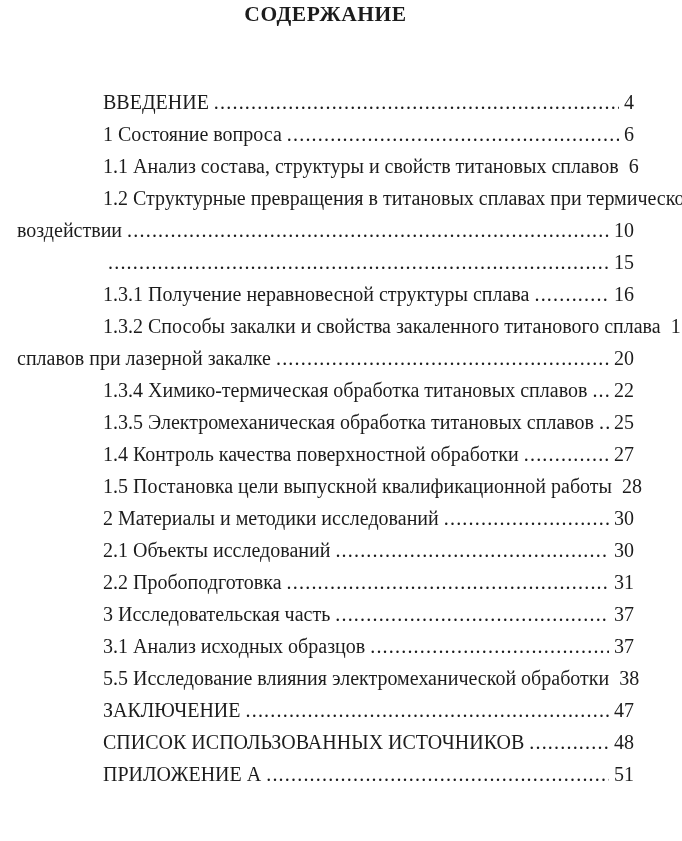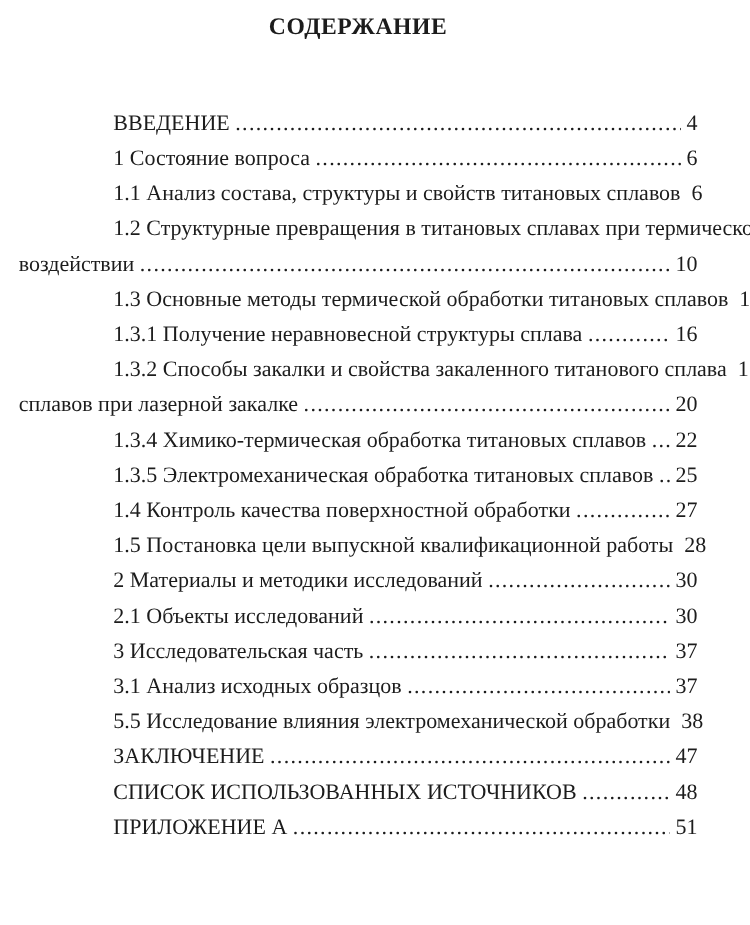--- a/index.html
+++ b/index.html
@@ -7,21 +7,21 @@
     padding: 0;
     background: #ffffff;
     width: 682px;
     height: 841px;
     overflow: hidden;
   }
   .page {
     box-sizing: border-box;
     width: 654px;
     height: 841px;
-    padding: 12px 20px 0 17px;
+    padding: 2px 20px 0 17px;
     font-family: "Liberation Serif", "DejaVu Serif", serif;
     font-size: 20px;
     color: #1c1c1c;
     background: #ffffff;
   }
   .doc-title {
     margin: 0;
     font-size: 21.5px;
     line-height: 25px;
     font-weight: bold;
@@ -91,21 +91,20 @@
         <span class="leader"></span>
         <span class="page-num">6</span>
       </div>
       <div class="toc-line toc-wrap-first">1.2 Структурные превращения в титановых сплавах при термическом</div>
       <div class="toc-line toc-row">
         <span class="entry-text">воздействии</span>
         <span class="leader"></span>
         <span class="page-num">10</span>
       </div>
       <div class="toc-line toc-row indented">
-        <span class="entry-text">1.3 Основные методы термической обработки титановых сплавов</span>
         <span class="leader"></span>
         <span class="page-num">15</span>
       </div>
       <div class="toc-line toc-row indented">
         <span class="entry-text">1.3.1 Получение неравновесной структуры сплава</span>
         <span class="leader"></span>
         <span class="page-num">16</span>
       </div>
       <div class="toc-line toc-row indented">
         <span class="entry-text">1.3.2 Способы закалки и свойства закаленного титанового сплава</span>
@@ -141,20 +140,25 @@
         <span class="entry-text">2 Материалы и методики исследований</span>
         <span class="leader"></span>
         <span class="page-num">30</span>
       </div>
       <div class="toc-line toc-row indented">
         <span class="entry-text">2.1 Объекты исследований</span>
         <span class="leader"></span>
         <span class="page-num">30</span>
       </div>
       <div class="toc-line toc-row indented">
+        <span class="entry-text">2.2 Пробоподготовка</span>
+        <span class="leader"></span>
+        <span class="page-num">31</span>
+      </div>
+      <div class="toc-line toc-row indented">
         <span class="entry-text">3 Исследовательская часть</span>
         <span class="leader"></span>
         <span class="page-num">37</span>
       </div>
       <div class="toc-line toc-row indented">
         <span class="entry-text">3.1 Анализ исходных образцов</span>
         <span class="leader"></span>
         <span class="page-num">37</span>
       </div>
       <div class="toc-line toc-row indented">

